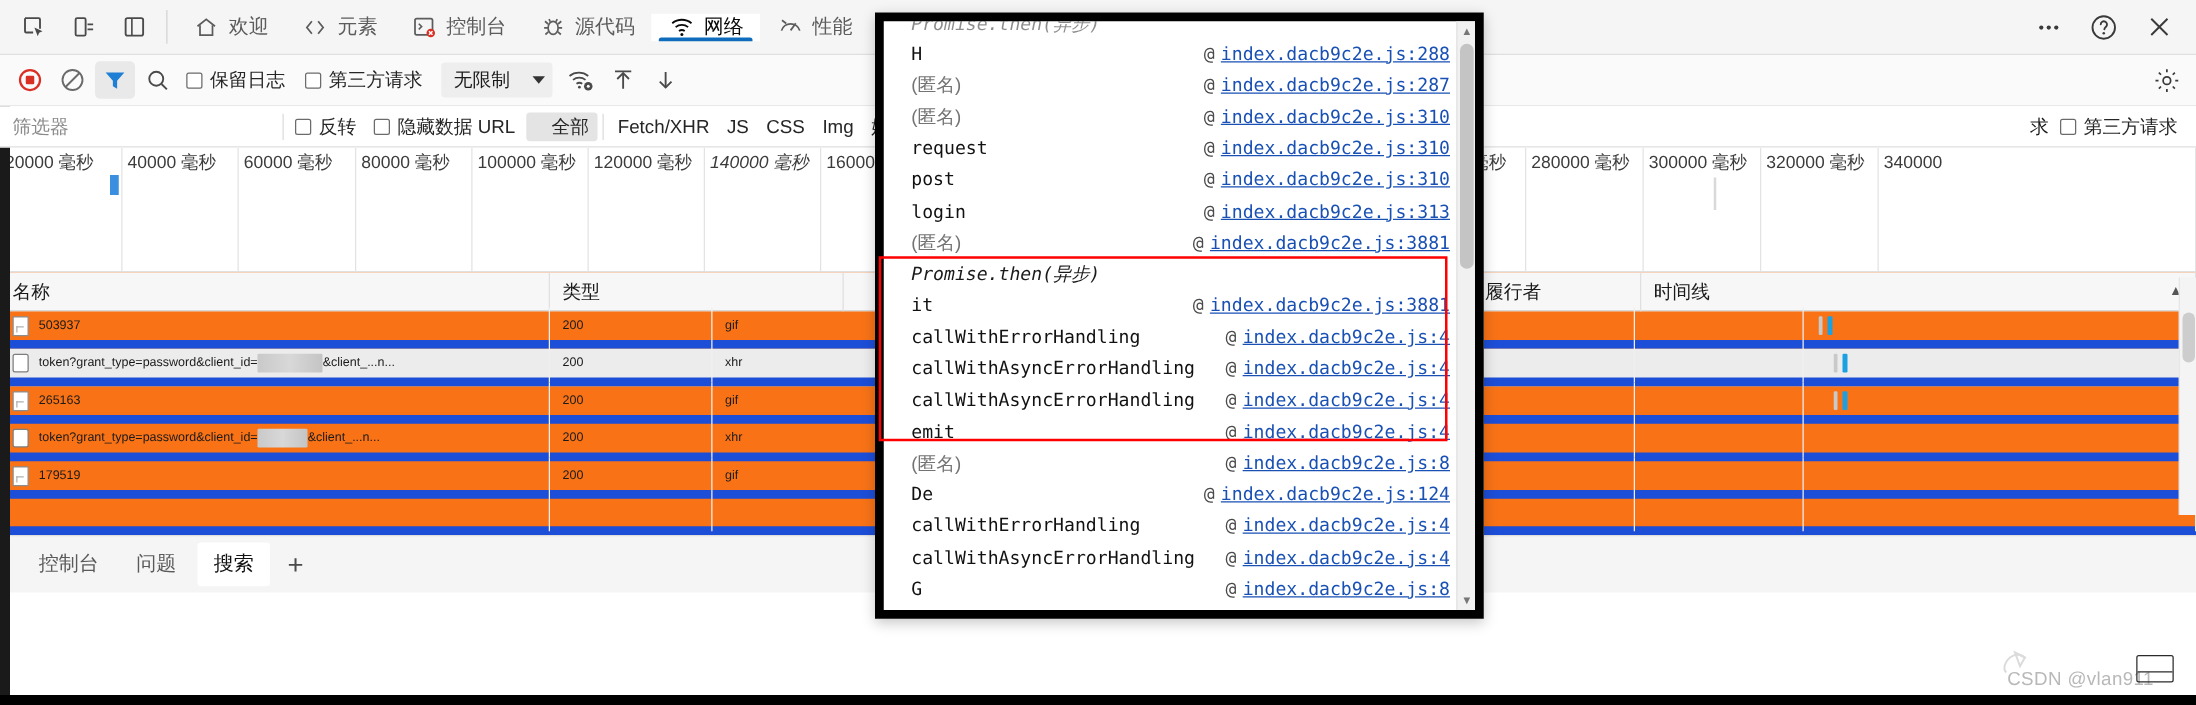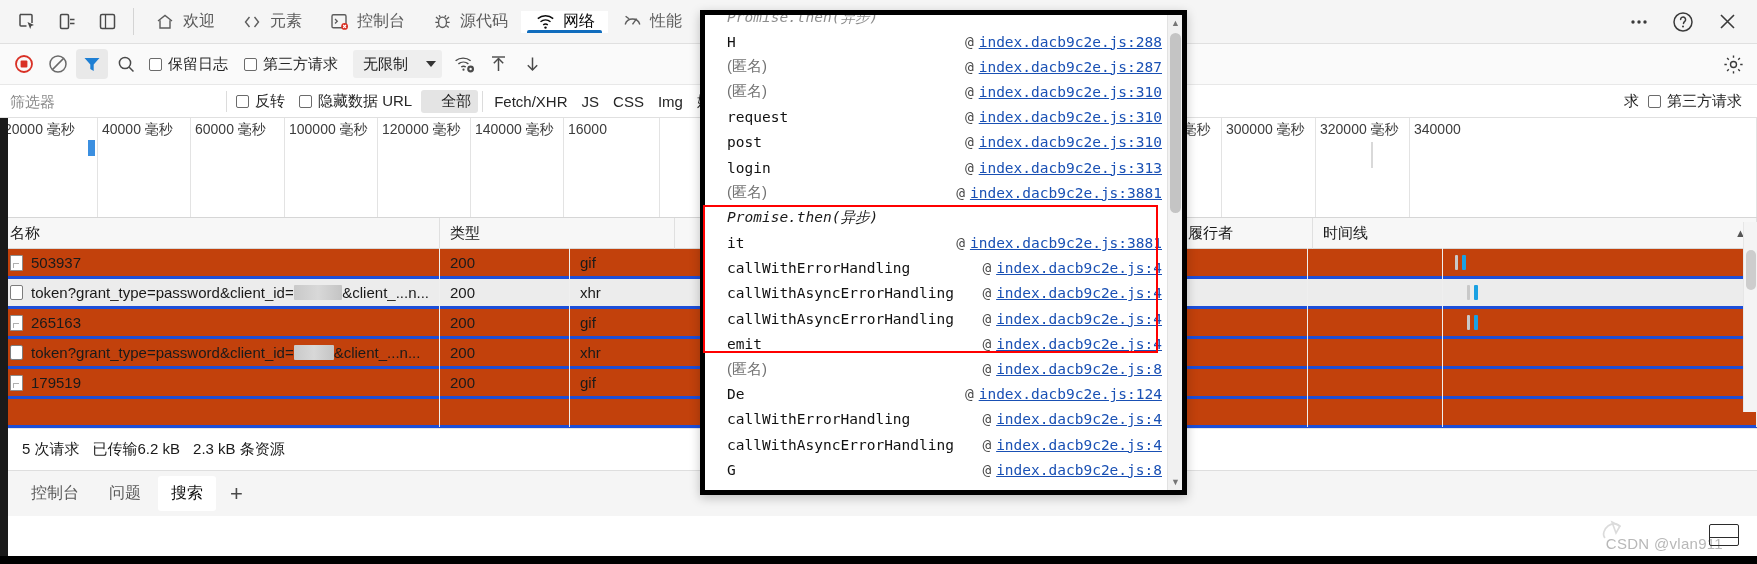--- a/index.html
+++ b/index.html
@@ -79,27 +79,27 @@
   .overview { height:100px; position:relative; background:#fff; border-bottom:1px solid #d6d6d6; overflow:hidden; }
   .ruler { position:absolute; inset:0; display:flex; }
   .rcell {
     flex:1 0 auto; border-right:1px solid #e3e3e3; position:relative;
     font-size:14px; color:#3c3c3c; padding:4px 0 0 0;
   }
   .rcell span { position:absolute; left:4px; top:3px; white-space:nowrap; }
   .ovbar { position:absolute; width:7px; background:#3b8fe0; }
 
   
-  .tablewrap { position:relative; background:#c2410c; }
+  .tablewrap { position:relative; background:#f97316; }
   .thead {
     display:flex; height:31px; align-items:center;
     background:#f7f7f7; border-bottom:1px solid #d8d8d8; font-size:15px; color:#1a1a1a;
   }
   .th { padding:0 10px; border-right:1px solid #e0e0e0; height:31px; display:flex; align-items:center; cursor:pointer; overflow:hidden; }
-  .trow { display:flex; height:30px; align-items:center; font-size:15px; border-bottom:3px solid #1d4ed8; }
+  .trow { display:flex; height:30px; align-items:center; font-size:10px; border-bottom:7px solid #1d4ed8; }
   .trow.alt { background:#ececec; }
   .td { padding:0 10px; border-right:1px solid #efefef; height:30px; display:flex; align-items:center; overflow:hidden; white-space:nowrap; }
   .doc-ico { width:13px; height:16px; border:1.3px solid #8d8d8d; border-radius:1px; position:relative; flex:none; margin-right:8px; background:#fff; }
   .doc-ico::after { content:""; position:absolute; left:2px; right:3px; bottom:2px; height:4px; border:1px solid #b0b0b0; border-right:none; border-bottom:none; }
   .xhr-ico { width:13px; height:15px; border:1.3px solid #7d7d7d; border-radius:2px; flex:none; margin-right:8px; background:#fff; }
   .redact { display:inline-block; height:15px; background:linear-gradient(90deg,#c9c9c9,#d8d8d8,#c4c4c4); border-radius:1px; vertical-align:middle; }
   .tlbar { width:4px; height:15px; background:#1ba1e2; border-radius:1px; }
   .tlbar.faint { background:#c9c9c9; width:3px; }
 
   
@@ -113,21 +113,21 @@
     height:46px; display:flex; align-items:center; padding-left:18px; gap:4px;
     background:#f5f5f5; border-top:1px solid #dedede;
   }
   .dtab { padding:7px 13px; font-size:16px; color:#5a5a5a; cursor:pointer; border-radius:3px; }
   .dtab.active { background:#ffffff; color:#111; }
   .dplus { font-size:22px; color:#4a4a4a; padding:0 10px; cursor:pointer; line-height:1; }
 
   
   .popup {
     position:absolute; left:700px; top:10px; width:487px; height:485px;
-    background:#fff; border:5px solid #000000; box-shadow:0 3px 10px rgba(0,0,0,.22);
+    background:#fff; border:7px solid #000000; box-shadow:0 3px 10px rgba(0,0,0,.22);
     overflow:hidden; z-index:50;
   }
   .popup-scroll { position:absolute; inset:0 14px 0 0; padding:4px 0 0 0; }
   .stackrow { display:flex; align-items:center; height:25.2px; padding:0 6px 0 22px; font-size:15px; }
   .fn {
     font-family:"DejaVu Sans Mono","Liberation Mono",monospace; font-size:14.5px;
     color:#111; white-space:nowrap; flex:none;
   }
   .fn.anon { color:#737373; font-family:"Liberation Sans",sans-serif; font-size:15px; }
   .fn.async { color:#1a1a1a; font-style:italic; font-family:"DejaVu Sans Mono","Liberation Mono",monospace; }
@@ -375,26 +375,29 @@
       <div class="rcell" style="width:98px;flex:none;">
           <span>20000 毫秒</span>
         </div>
       <div class="rcell" style="width:93px;flex:none;">
           <span>40000 毫秒</span>
         </div>
       <div class="rcell" style="width:94px;flex:none;">
           <span>60000 毫秒</span>
         </div>
       <div class="rcell" style="width:93px;flex:none;">
+          <span>80000 毫秒</span>
+        </div>
+      <div class="rcell" style="width:93px;flex:none;">
           <span>100000 毫秒</span>
         </div>
       <div class="rcell" style="width:93px;flex:none;">
           <span>120000 毫秒</span>
         </div>
-      <div class="rcell" style="width:93px;flex:none;">
+      <div class="rcell" style="width:93px;flex:none;font-style:italic;">
           <span>140000 毫秒</span>
         </div>
       <div class="rcell" style="width:96px;flex:none;">
           <span>16000</span>
         </div>
       <div class="rcell" style="width:420px;flex:none;"></div>
       <div class="rcell" style="width:48px;flex:none;">
           <span>毫秒</span>
         </div>
       <div class="rcell" style="width:94px;flex:none;">
@@ -506,25 +509,20 @@
       <div class="td" style="width:503px;height:29px;"></div>
       <div class="td" style="width:135px;height:29px;"></div>
       <div class="td" style="flex:1;height:29px;"></div>
     </div>
   </div>
 
   <div class="vscroll" style="top:222px;height:190px;">
     <div class="vthumb" style="top:28px;height:40px;"></div>
   </div>
 
-  <div class="summary">
-    <span>5 次请求</span>
-    <span>已传输6.2 kB</span>
-    <span>2.3 kB 条资源</span>
-  </div>
 
   <div class="drawer">
     <div class="dtab">控制台</div>
     <div class="dtab">问题</div>
     <div class="dtab active">搜索</div>
     <div class="dplus">+</div>
   </div>
 
   <div class="wm-logo">
     <svg width="30" height="28" viewBox="0 0 30 28" fill="none" stroke="#9a9a9a" stroke-width="1.6">

